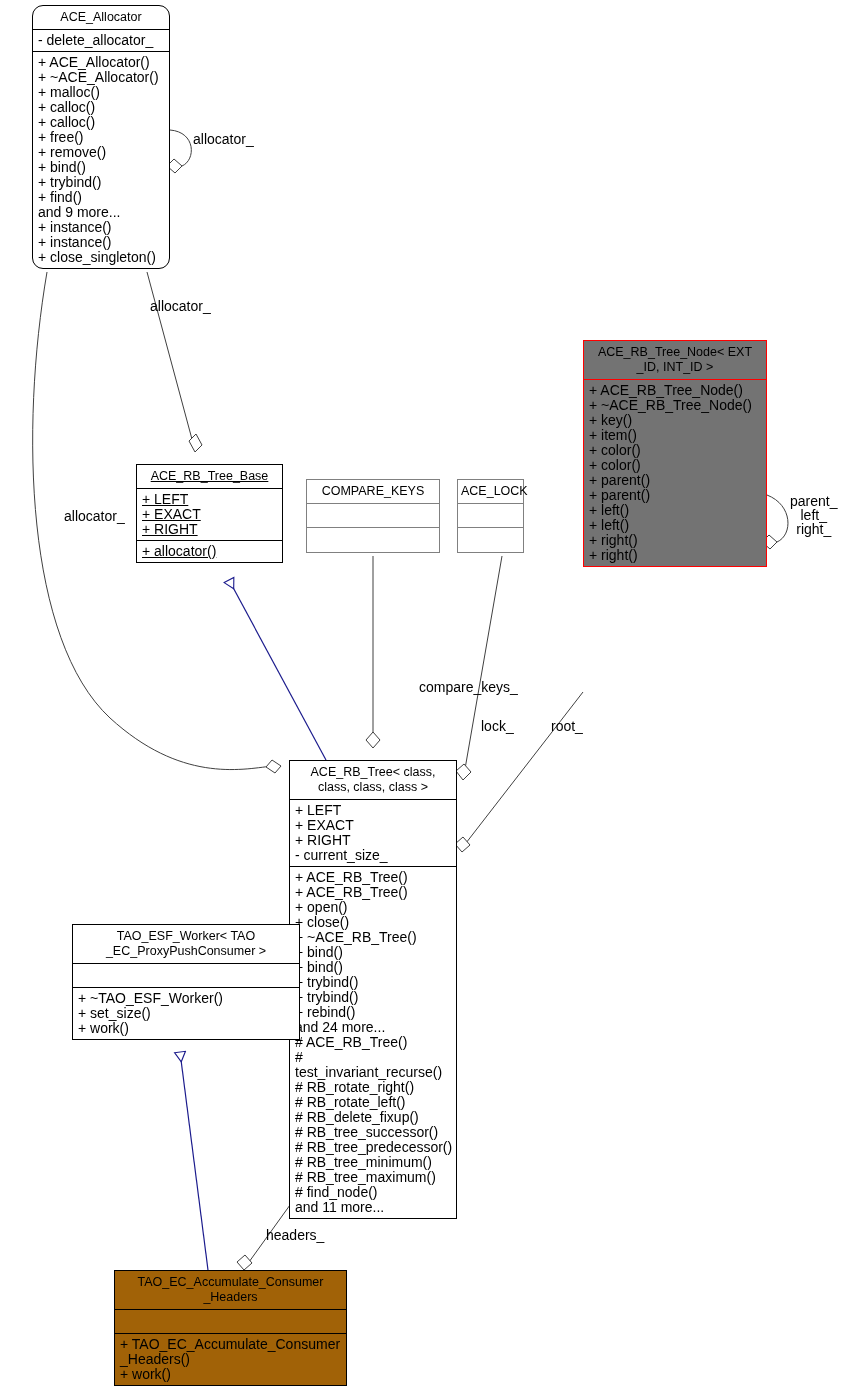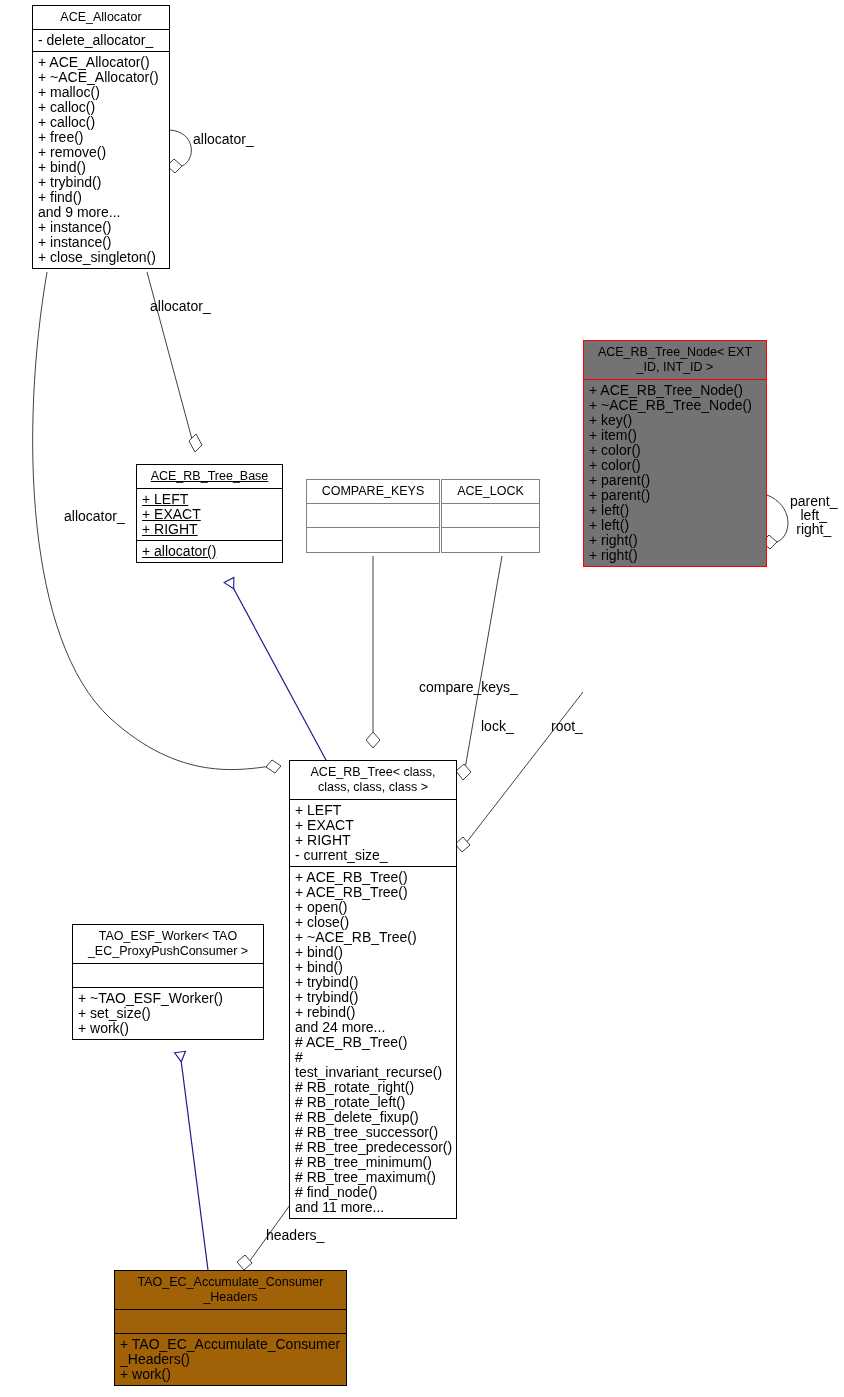--- a/index.html
+++ b/index.html
@@ -136,21 +136,21 @@
     <g stroke="#404040" fill="none" stroke-width="1">
       <path d="M 290 1205 L 249 1262"></path>
       <path d="M 244 1270 L 237 1262 L 245 1255 L 252 1263 z" fill="#ffffff" stroke="#404040"></path>
     </g>
 
     <g stroke="#1a1a8c" fill="none" stroke-width="1.2">
       <path d="M 208 1270 L 180 1052" marker-end="url(#inhArrow)"></path>
     </g>
   </svg>
 
-  <div class="uml-box" style="left:32px; top:5px; width:138px;">
+  <div class="uml-box" style="left:32px; top:5px; width:138px;border-radius:11px;">
     <div class="uml-title">ACE_Allocator</div>
     <div class="uml-attrs">
       <div>- delete_allocator_</div>
     </div>
     <div class="uml-ops">
       <div>+ ACE_Allocator()
 + ~ACE_Allocator()
 + malloc()
 + calloc()
 + calloc()
@@ -181,21 +181,21 @@
   <div class="uml-box gray-border" style="left:306px; top:479px; width:134px;">
     <div class="uml-title">COMPARE_KEYS</div>
     <div class="uml-attrs empty-compartment">
       <div></div>
     </div>
     <div class="uml-ops empty-compartment">
       <div></div>
     </div>
   </div>
 
-  <div class="uml-box gray-border" style="left:441px; top:479px; width:99px;">
+  <div class="uml-box gray-border" style="left:457px; top:479px; width:67px;">
     <div class="uml-title">ACE_LOCK</div>
     <div class="uml-attrs empty-compartment">
       <div></div>
     </div>
     <div class="uml-ops empty-compartment">
       <div></div>
     </div>
   </div>
 
   <div class="uml-box red-border" style="left:583px; top:340px; width:184px;">
@@ -245,21 +245,21 @@
 # RB_delete_fixup()
 # RB_tree_successor()
 # RB_tree_predecessor()
 # RB_tree_minimum()
 # RB_tree_maximum()
 # find_node()
 and 11 more...</div>
     </div>
   </div>
 
-  <div class="uml-box" style="left:72px; top:924px; width:192px;">
+  <div class="uml-box" style="left:72px; top:924px; width:228px;">
     <div class="uml-title">TAO_ESF_Worker&lt; TAO
 _EC_ProxyPushConsumer &gt;</div>
     <div class="uml-attrs empty-compartment">
       <div></div>
     </div>
     <div class="uml-ops">
       <div>+ ~TAO_ESF_Worker()
 + set_size()
 + work()</div>
     </div>

